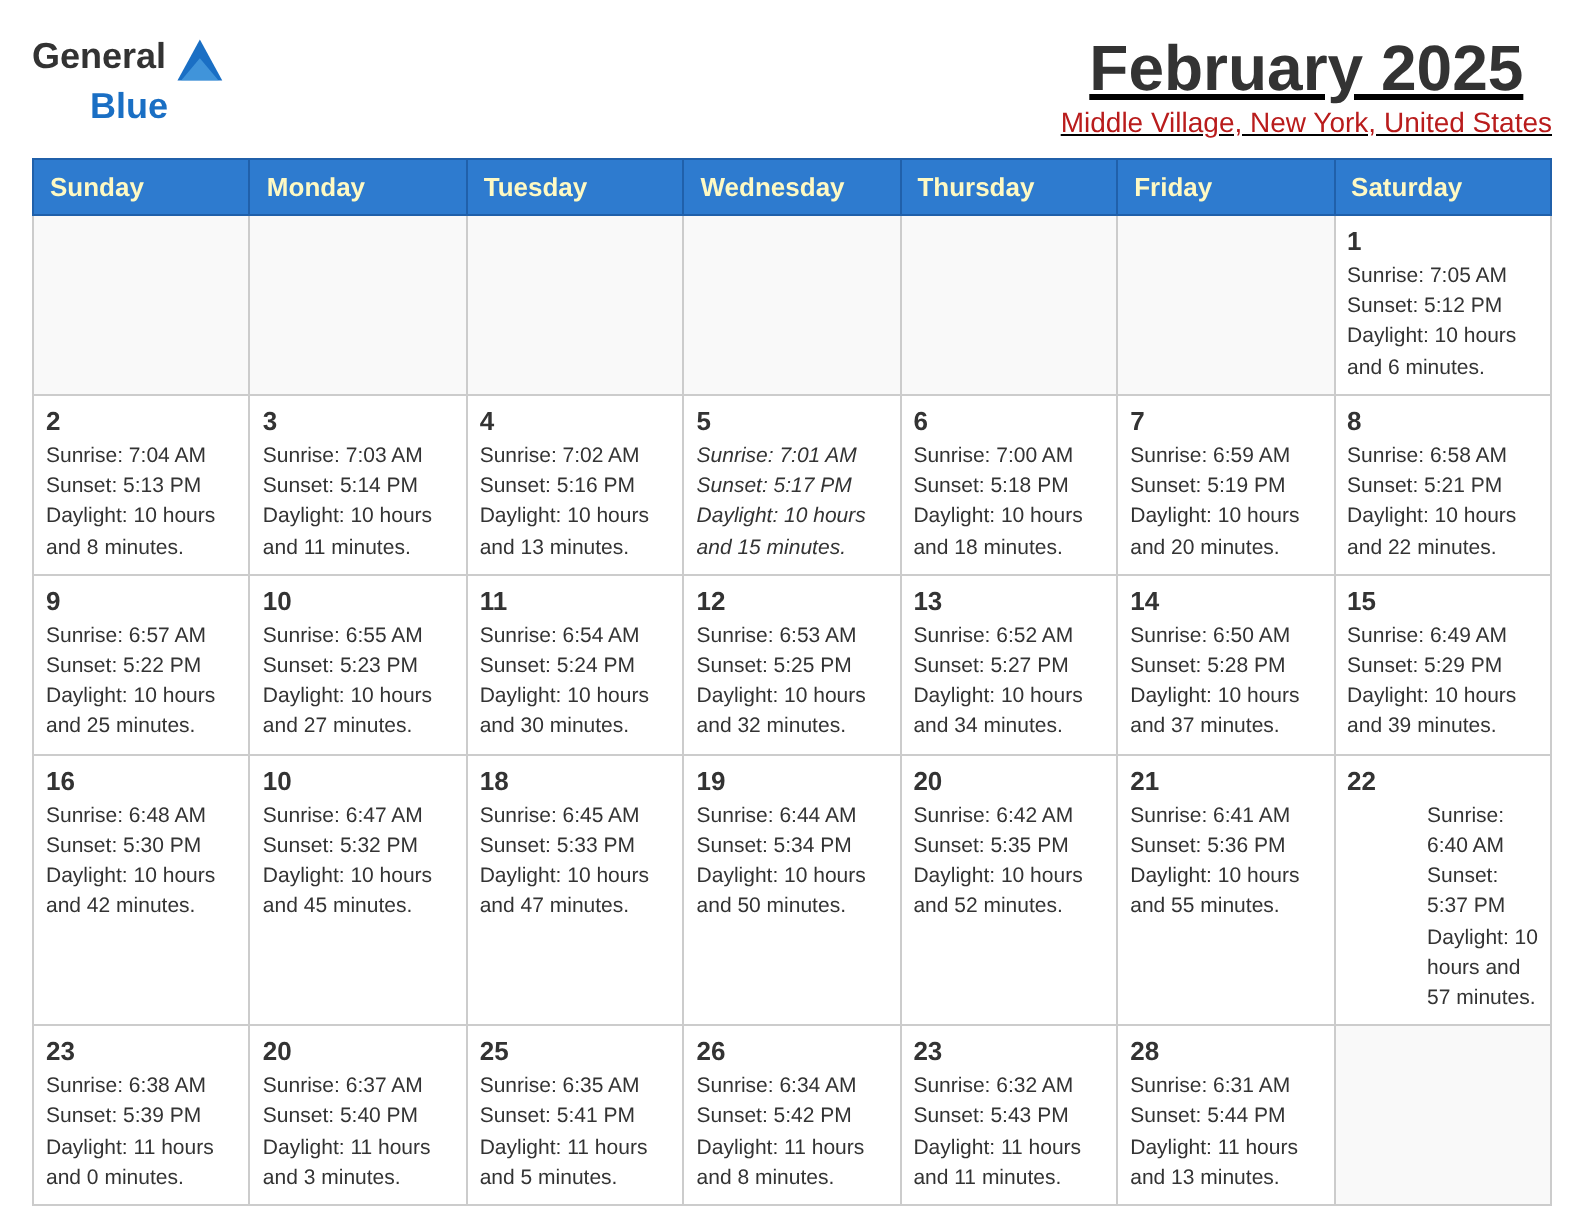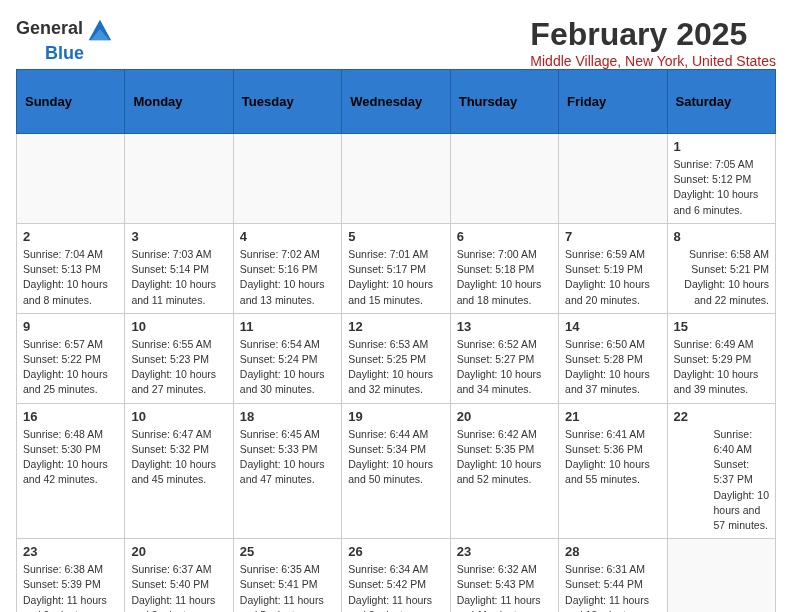--- a/index.html
+++ b/index.html
@@ -7,59 +7,60 @@
       font-family: Arial, sans-serif;
       background: #fff;
       width: 792px;
       min-height: 612px;
       padding: 16px;
     }
     .header {
       display: flex;
       justify-content: space-between;
       align-items: flex-start;
-      margin-bottom: 0;
+      margin-bottom: 10px;
     }
     .logo {
       display: flex;
       align-items: center;
     }
     .logo-text {
       display: flex;
       flex-direction: column;
       line-height: 1.1;
     }
     .logo-icon {
       width: 28px;
       height: 28px;
       margin-left: 2px;
     }
     .title-area {
-      text-align: left;
+      text-align: center;
+      text-decoration: underline;
     }
     .month-title {
       font-size: 32px;
       font-weight: bold;
       color: #333;
     }
     .location-subtitle {
       font-size: 14px;
       color: #b91c1c;
     }
     .calendar {
       width: 100%;
       border-collapse: collapse;
       border: 1px solid #ccc;
     }
     .calendar th {
       background-color: #2e7bcf;
-      color: #000000;
+      color: #fef9c3;
       font-size: 13px;
       font-weight: bold;
-      padding: 24px 8px;
+      padding: 6px 8px;
       text-align: left;
       border: 1px solid #2060aa;
     }
     .calendar td {
       border: 1px solid #ccc;
       vertical-align: top;
       padding: 5px 6px;
       width: 107px;
       min-height: 80px;
       font-size: 10.5px;
@@ -143,39 +144,39 @@
 Daylight: 10 hours and 11 minutes.</div>
         </td>
         <td>
           <span class="day-number">4</span>
           <div class="day-info" style="white-space: pre-line;">Sunrise: 7:02 AM
 Sunset: 5:16 PM
 Daylight: 10 hours and 13 minutes.</div>
         </td>
         <td>
           <span class="day-number">5</span>
-          <div class="day-info" style="white-space: pre-line;">Sunrise: 7:01 AM
+          <div class="day-info" style="white-space: pre-line; font-style: italic;">Sunrise: 7:01 AM
 Sunset: 5:17 PM
 Daylight: 10 hours and 15 minutes.</div>
         </td>
         <td>
           <span class="day-number">6</span>
           <div class="day-info" style="white-space: pre-line;">Sunrise: 7:00 AM
 Sunset: 5:18 PM
 Daylight: 10 hours and 18 minutes.</div>
         </td>
         <td>
           <span class="day-number">7</span>
           <div class="day-info" style="white-space: pre-line;">Sunrise: 6:59 AM
 Sunset: 5:19 PM
 Daylight: 10 hours and 20 minutes.</div>
         </td>
         <td>
           <span class="day-number">8</span>
-          <div class="day-info" style="white-space: pre-line; text-align: right;">Sunrise: 6:58 AM
+          <div class="day-info" style="white-space: pre-line;">Sunrise: 6:58 AM
 Sunset: 5:21 PM
 Daylight: 10 hours and 22 minutes.</div>
         </td>
       </tr>
       <tr>
         <td>
           <span class="day-number">9</span>
           <div class="day-info" style="white-space: pre-line;">Sunrise: 6:57 AM
 Sunset: 5:22 PM
 Daylight: 10 hours and 25 minutes.</div>

